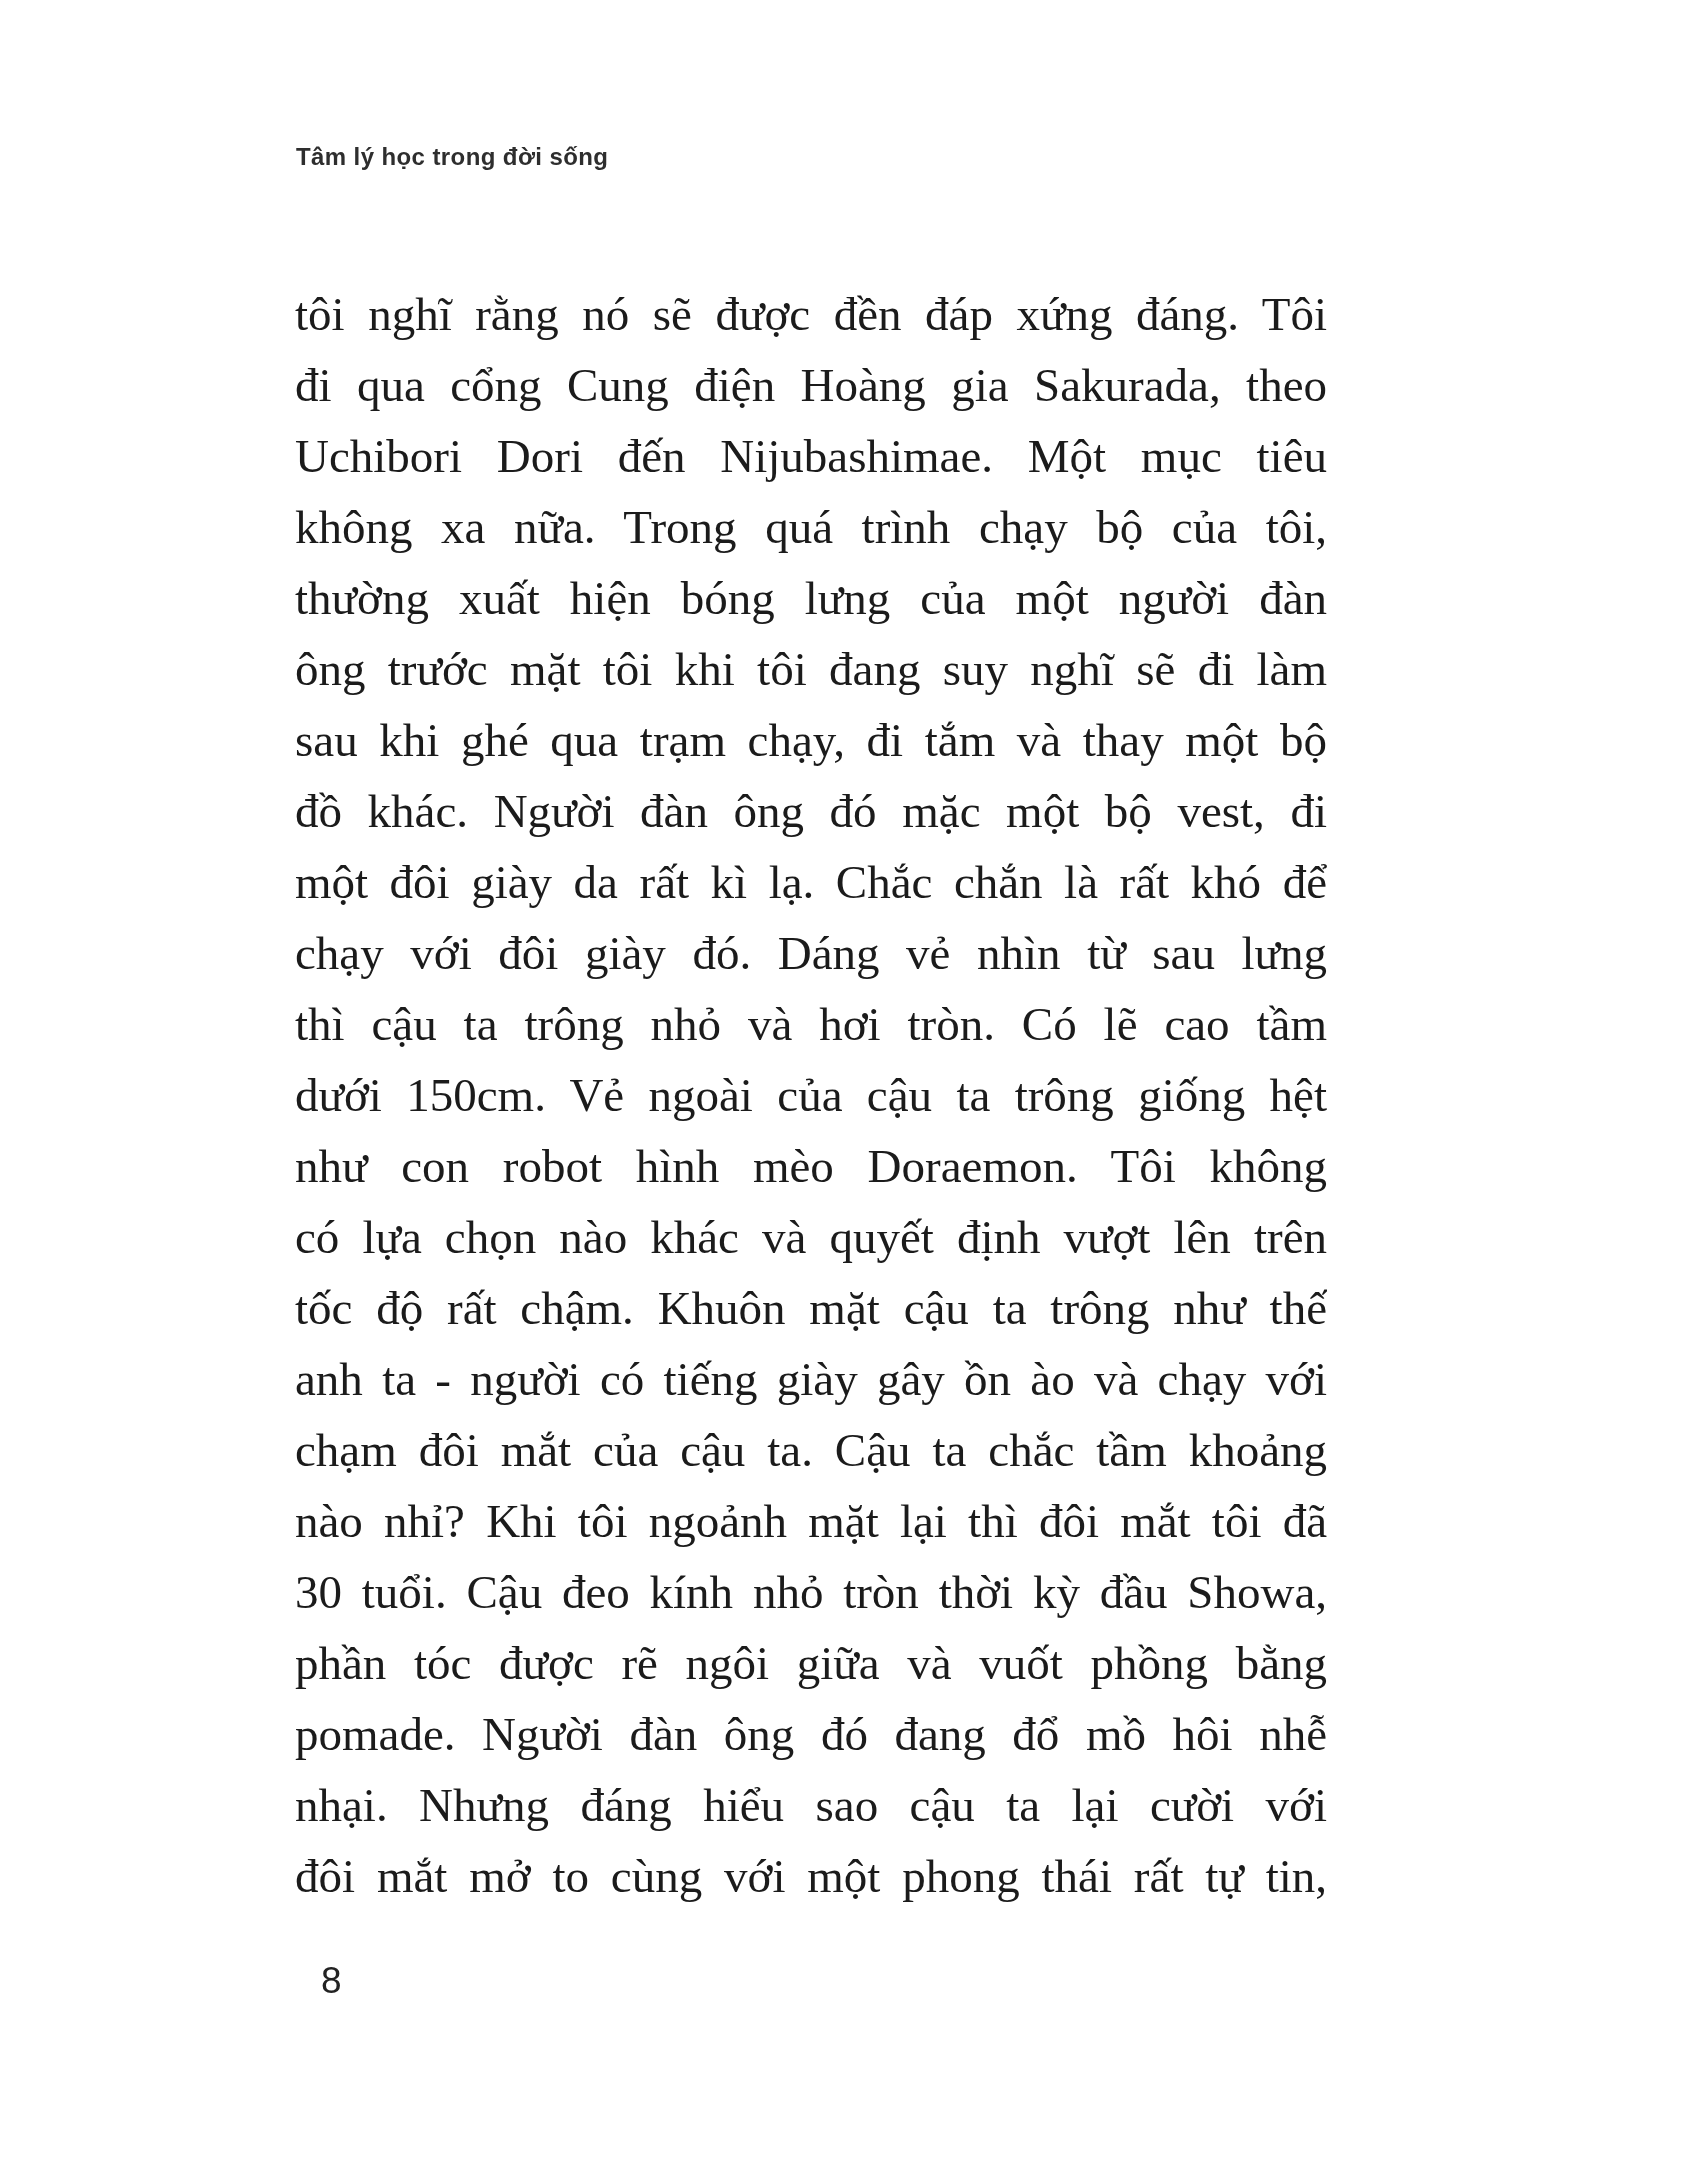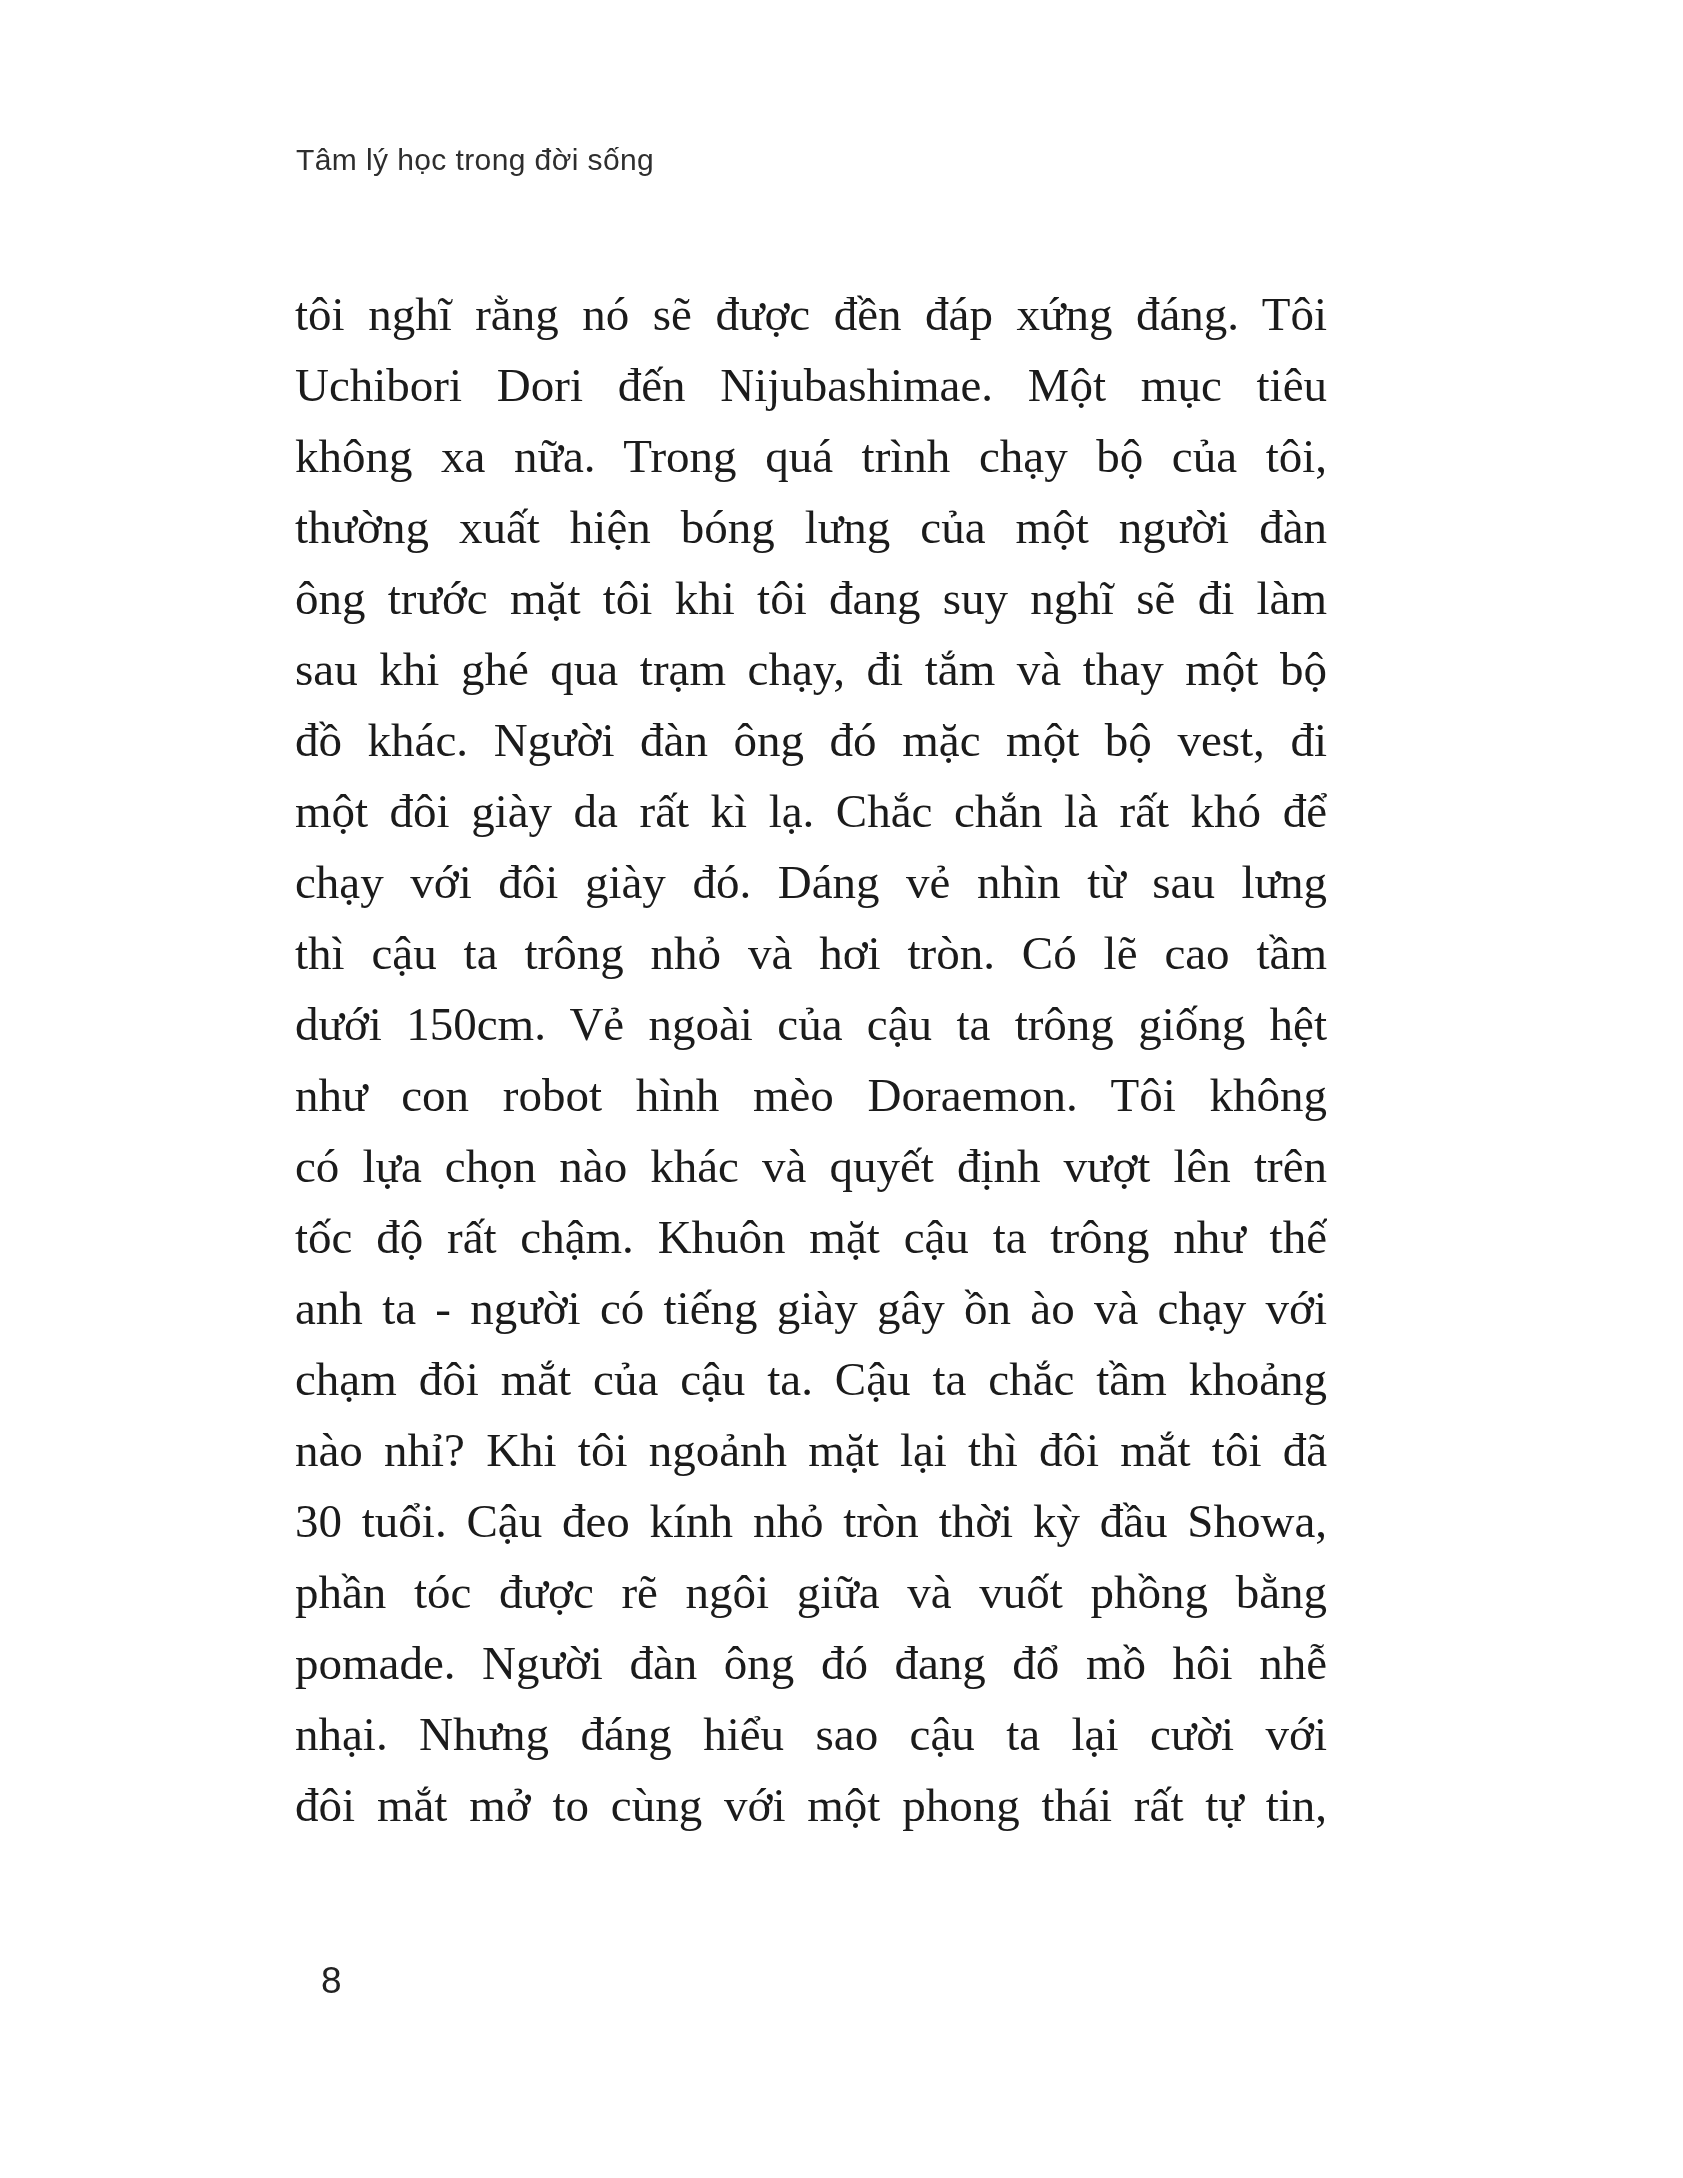--- a/index.html
+++ b/index.html
@@ -16,22 +16,22 @@
   .page {
     position: absolute;
     inset: 0;
     background: #ffffff;
   }
   .running-header {
     position: absolute;
     left: 296px;
     top: 143px;
     font-family: "Liberation Sans", "DejaVu Sans", sans-serif;
-    font-size: 30px;
-    font-weight: 400;
+    font-size: 24px;
+    font-weight: 700;
     letter-spacing: 0.4px;
     color: #2e2e2e;
     white-space: nowrap;
   }
   .body-text {
     position: absolute;
     left: 295px;
     top: 279px;
     width: 1032px;
   }
@@ -56,20 +56,21 @@
   }
 </style>
 </head>
 <body>
 
 <div class="page">
   <div class="running-header">Tâm lý học trong đời sống</div>
 
   <div class="body-text">
       <div class="body-line">tôi nghĩ rằng nó sẽ được đền đáp xứng đáng. Tôi</div>
+      <div class="body-line">đi qua cổng Cung điện Hoàng gia Sakurada, theo</div>
       <div class="body-line">Uchibori Dori đến Nijubashimae. Một mục tiêu</div>
       <div class="body-line">không xa nữa. Trong quá trình chạy bộ của tôi,</div>
       <div class="body-line">thường xuất hiện bóng lưng của một người đàn</div>
       <div class="body-line">ông trước mặt tôi khi tôi đang suy nghĩ sẽ đi làm</div>
       <div class="body-line">sau khi ghé qua trạm chạy, đi tắm và thay một bộ</div>
       <div class="body-line">đồ khác. Người đàn ông đó mặc một bộ vest, đi</div>
       <div class="body-line">một đôi giày da rất kì lạ. Chắc chắn là rất khó để</div>
       <div class="body-line">chạy với đôi giày đó. Dáng vẻ nhìn từ sau lưng</div>
       <div class="body-line">thì cậu ta trông nhỏ và hơi tròn. Có lẽ cao tầm</div>
       <div class="body-line">dưới 150cm. Vẻ ngoài của cậu ta trông giống hệt</div>

